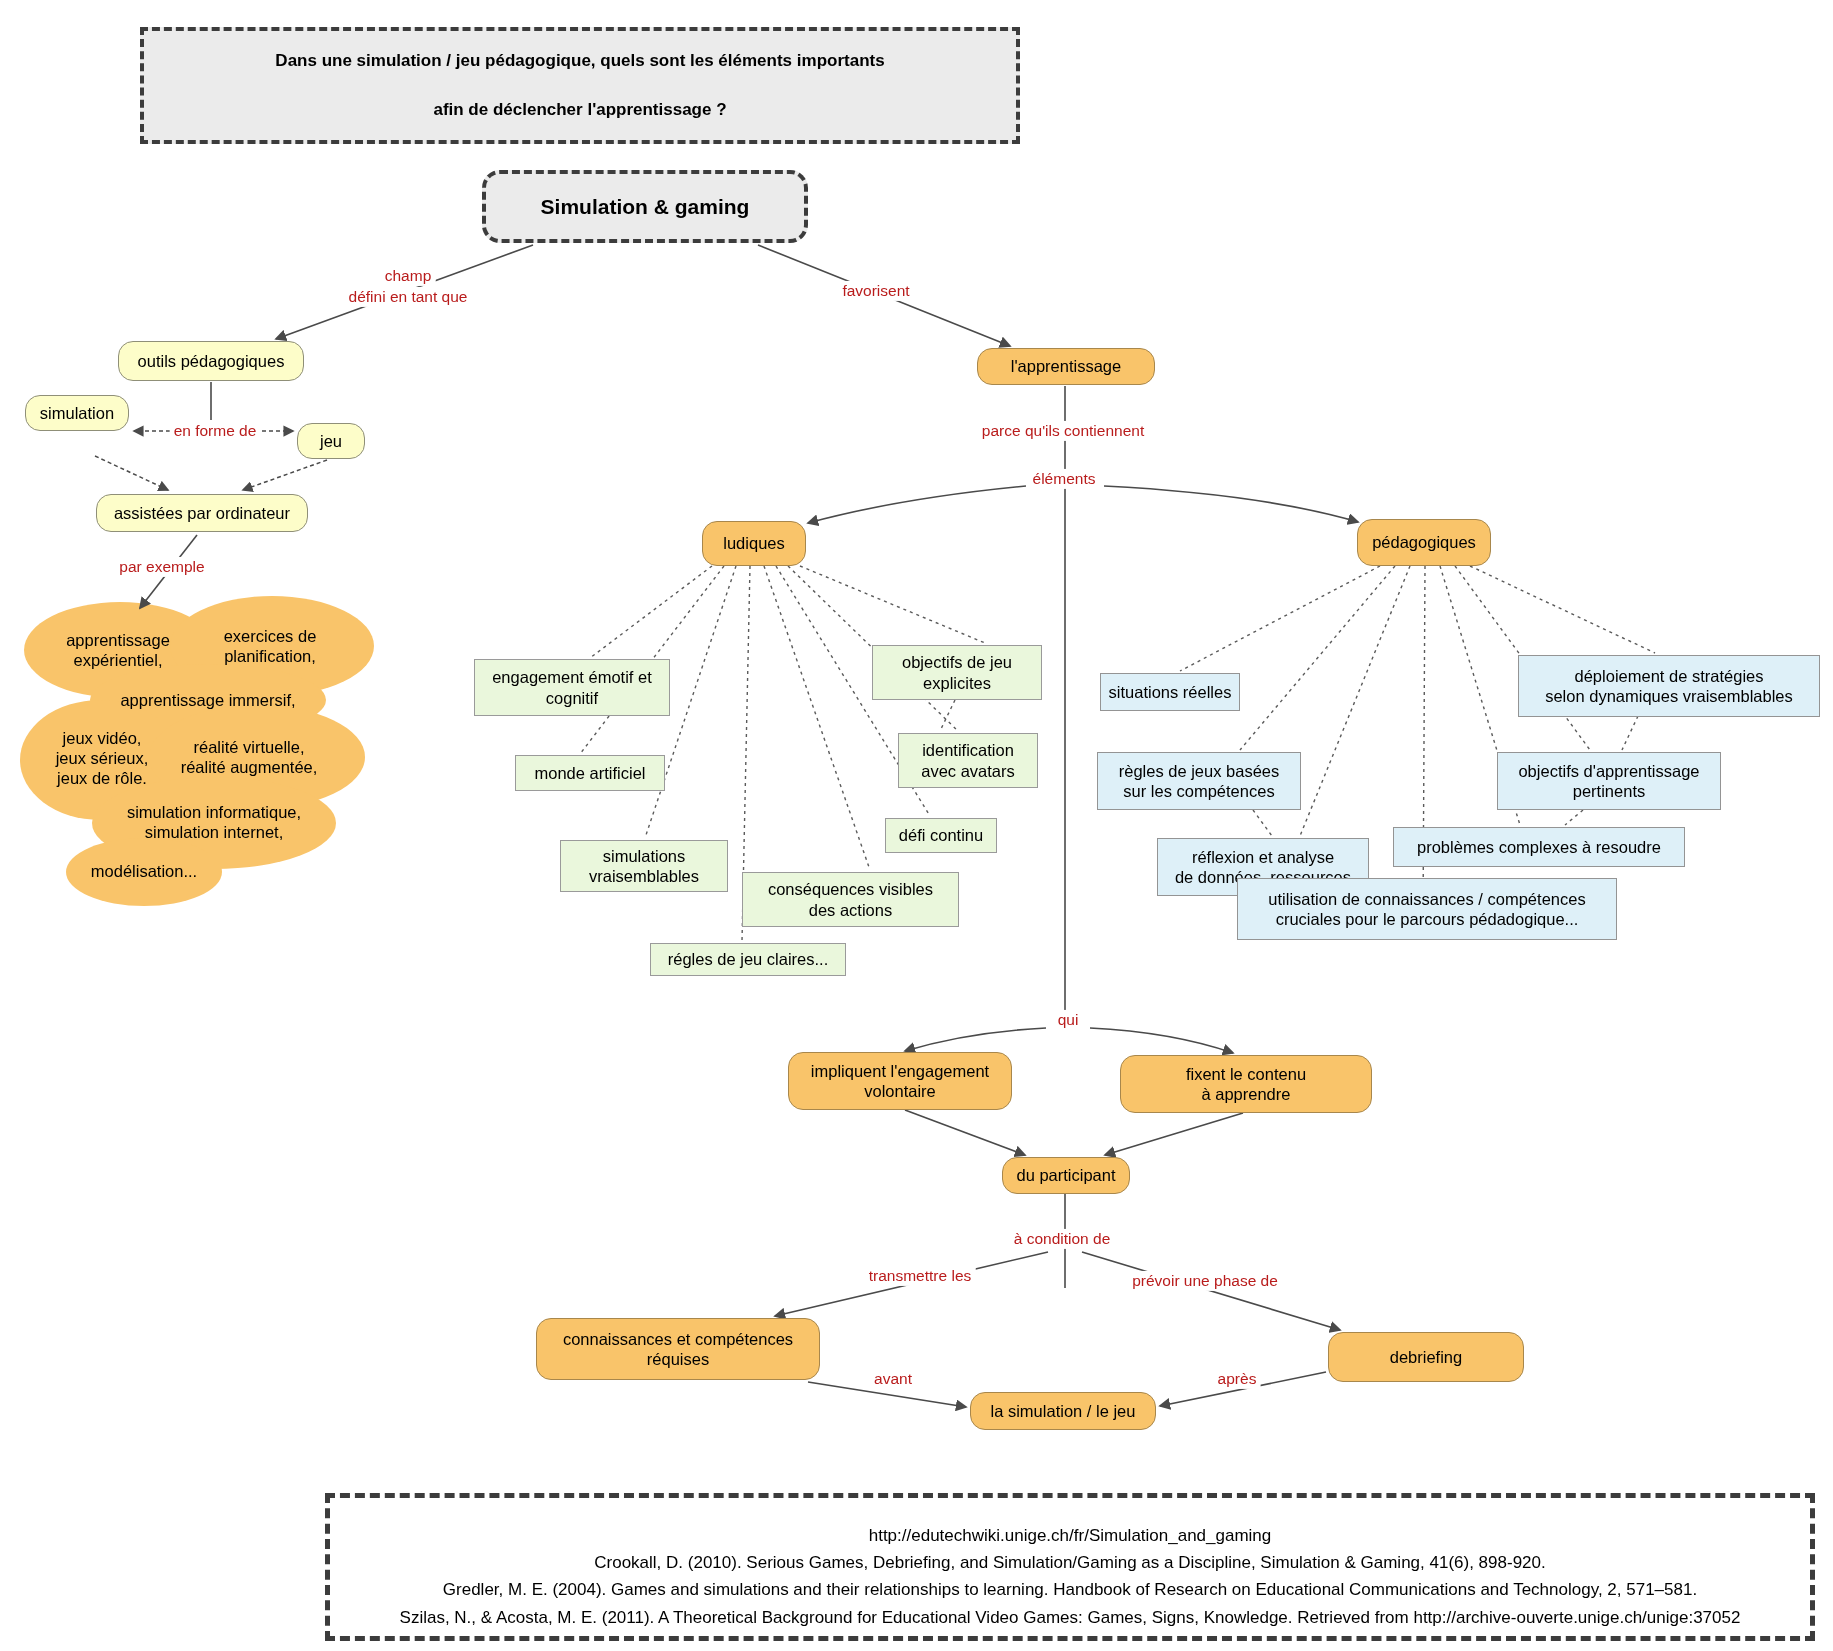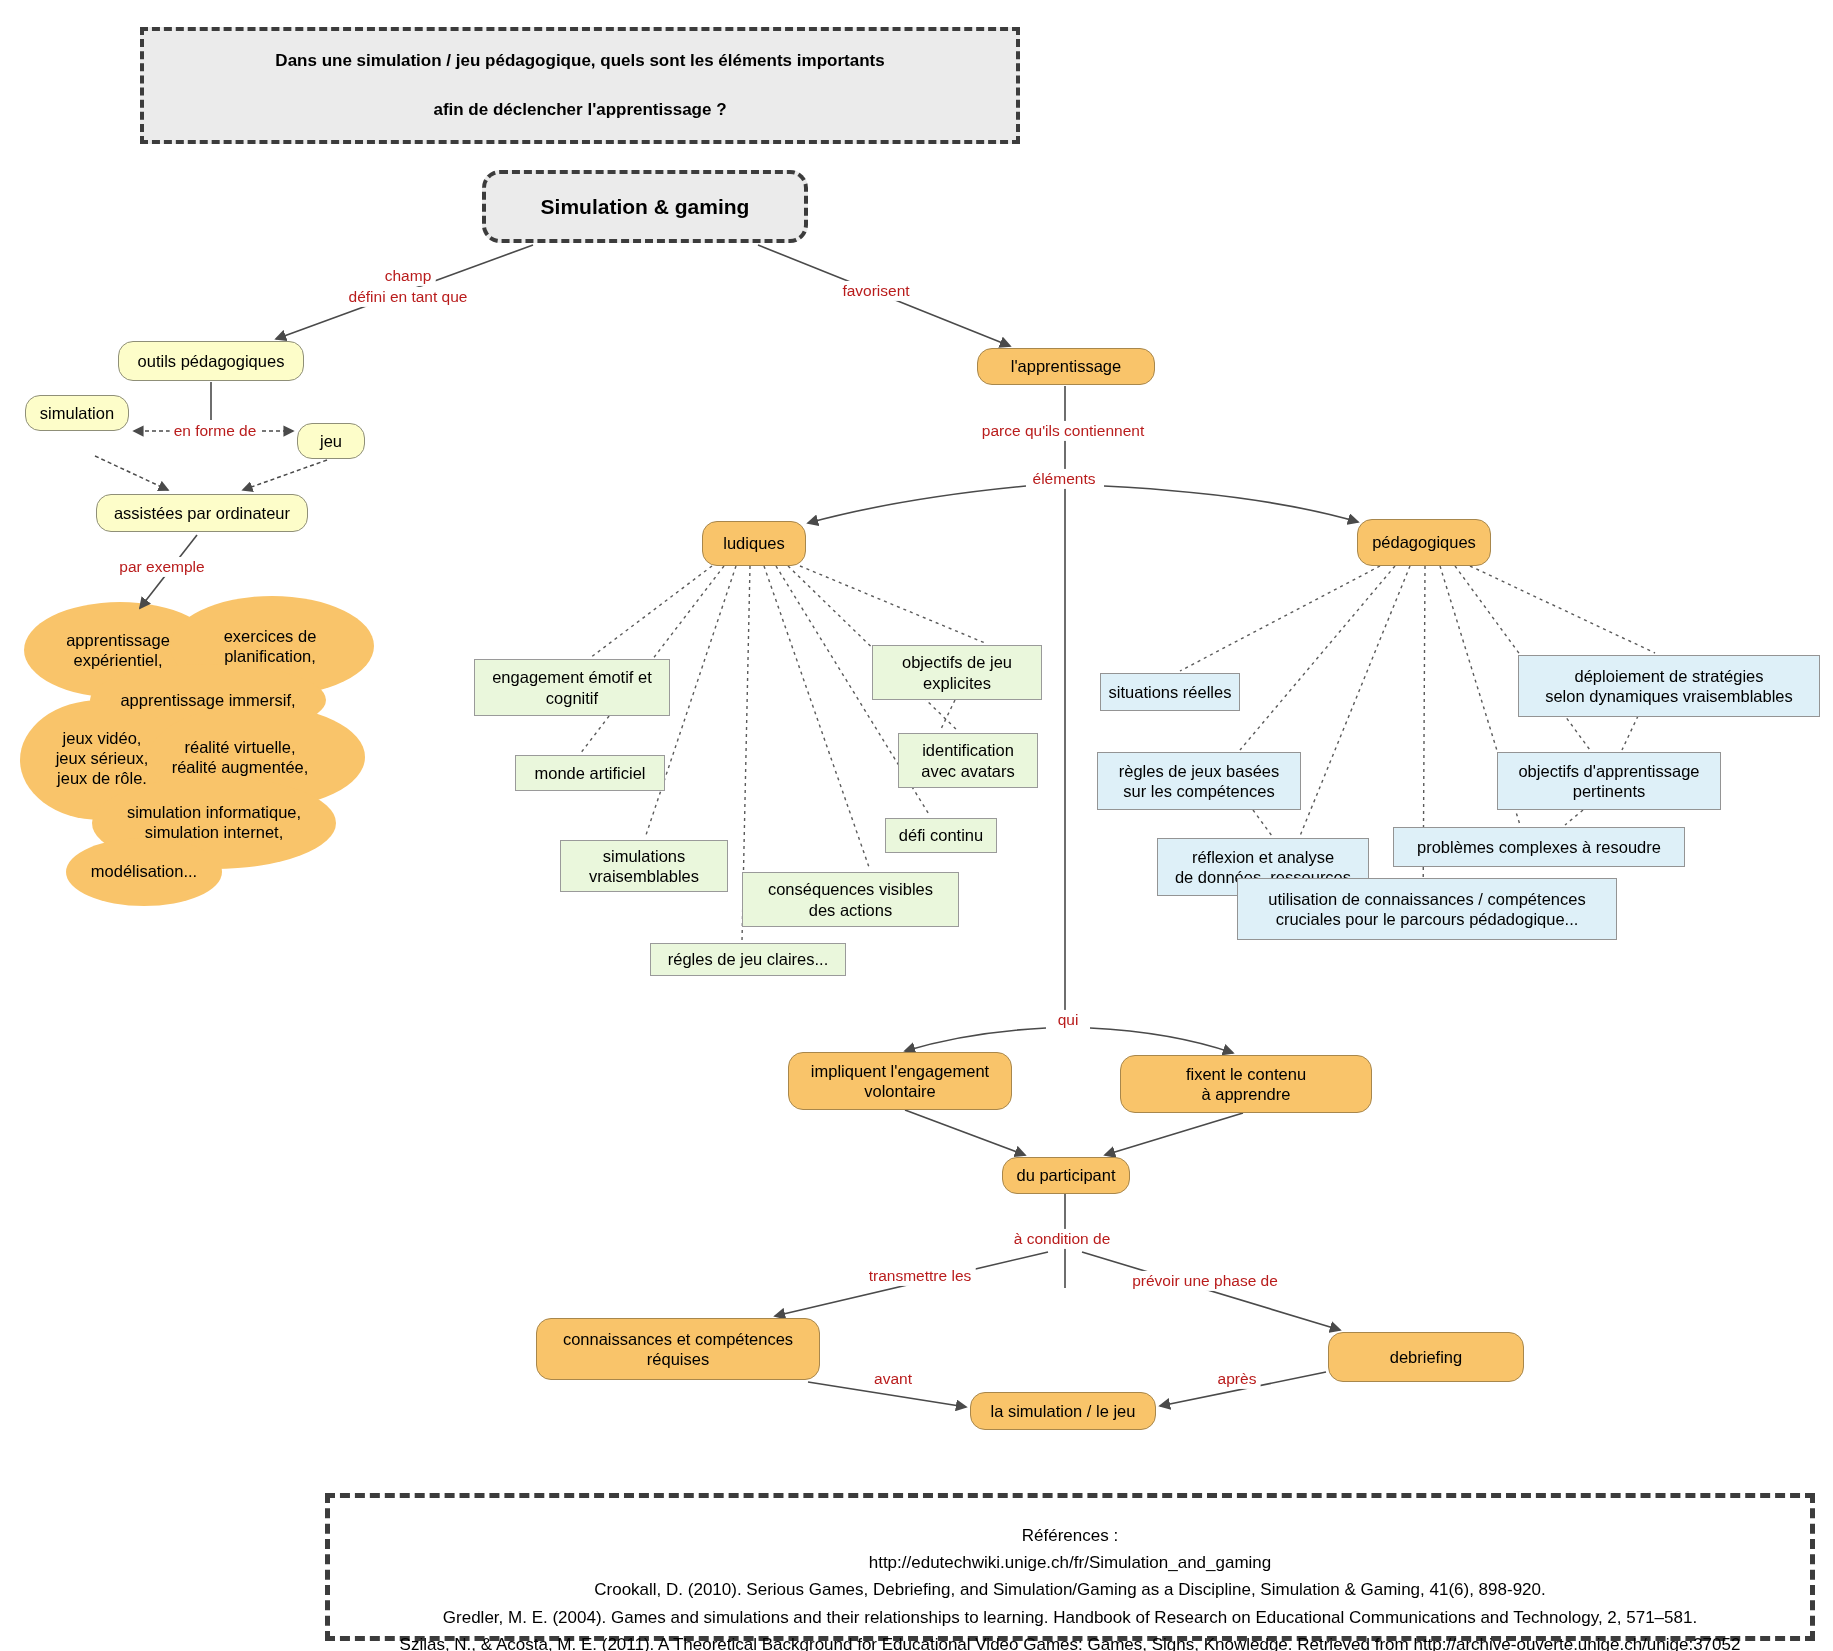--- a/index.html
+++ b/index.html
@@ -155,21 +155,21 @@
 selon dynamiques vraisemblables</div>
 
   <div class="cloud-text" style="left:118px;top:650px;">apprentissage
 expérientiel,</div>
   <div class="cloud-text" style="left:270px;top:646px;">exercices de
 planification,</div>
   <div class="cloud-text" style="left:208px;top:700px;">apprentissage immersif,</div>
   <div class="cloud-text" style="left:102px;top:758px;">jeux vidéo,
 jeux sérieux,
 jeux de rôle.</div>
-  <div class="cloud-text" style="left:240px;top:757px;">réalité virtuelle,
+  <div class="cloud-text" style="left:249px;top:757px;">réalité virtuelle,
 réalité augmentée,</div>
   <div class="cloud-text" style="left:214px;top:822px;">simulation informatique,
 simulation internet,</div>
   <div class="cloud-text" style="left:144px;top:871px;">modélisation...</div>
 
   <div class="edge-label" style="left:408px;top:276px;">champ</div>
   <div class="edge-label" style="left:408px;top:297px;">défini en tant que</div>
   <div class="edge-label" style="left:876px;top:291px;">favorisent</div>
   <div class="edge-label" style="left:215px;top:431px;">en forme de</div>
   <div class="edge-label" style="left:162px;top:567px;">par exemple</div>
@@ -177,21 +177,20 @@
   <div class="edge-label" style="left:1064px;top:479px;">éléments</div>
   <div class="edge-label" style="left:1068px;top:1020px;">qui</div>
   <div class="edge-label" style="left:1062px;top:1239px;">à condition de</div>
   <div class="edge-label" style="left:920px;top:1276px;">transmettre les</div>
   <div class="edge-label" style="left:1205px;top:1281px;">prévoir une phase de</div>
   <div class="edge-label" style="left:893px;top:1379px;">avant</div>
   <div class="edge-label" style="left:1237px;top:1379px;">après</div>
 
   <div class="refbox" style="left:325px;top:1493px;width:1490px;height:148px;">
     <div>
-      <div>Références :</div>
       <div>http://edutechwiki.unige.ch/fr/Simulation_and_gaming</div>
       <div>Crookall, D. (2010). Serious Games, Debriefing, and Simulation/Gaming as a Discipline, Simulation &amp; Gaming, 41(6), 898-920.</div>
       <div>Gredler, M. E. (2004). Games and simulations and their relationships to learning. Handbook of Research on Educational Communications and Technology, 2, 571–581.</div>
       <div>Szilas, N., &amp; Acosta, M. E. (2011). A Theoretical Background for Educational Video Games: Games, Signs, Knowledge. Retrieved from http://archive-ouverte.unige.ch/unige:37052</div>
     </div>
   </div>
 
 </div>
 
 </body></html>

